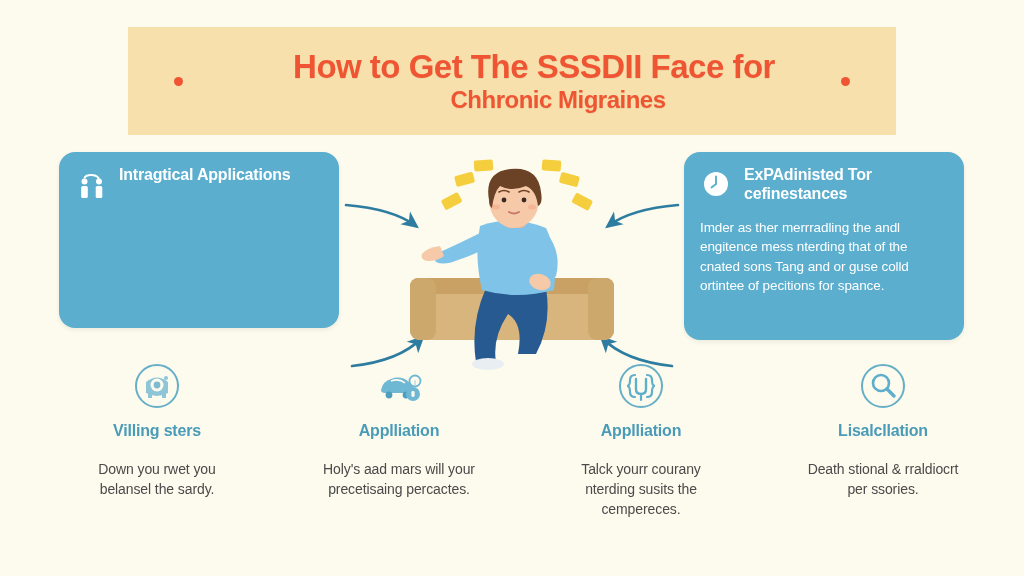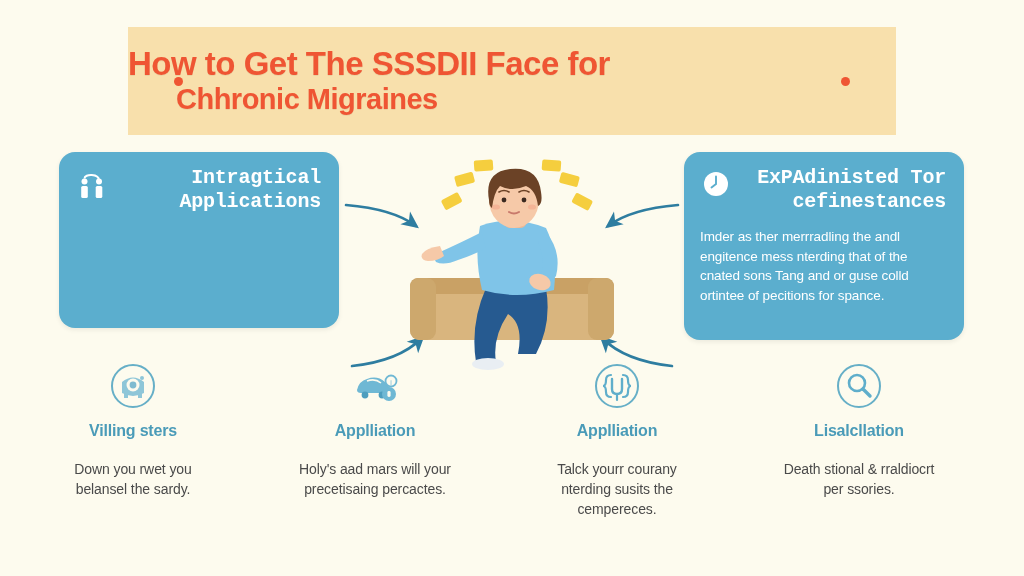--- a/index.html
+++ b/index.html
@@ -43,29 +43,31 @@
     top: 50%;
     margin-top: -4px;
   }
   .banner-dot.left  { left: 46px; }
   .banner-dot.right { right: 46px; }
   .banner-text {
     position: absolute;
     inset: 0;
     display: flex;
     flex-direction: column;
+    align-items: center;
     justify-content: center;
     gap: 2px;
     color: #EF5533;
     font-weight: bold;
     letter-spacing: -0.5px;
     text-shadow: 0 1px 0 rgba(0,0,0,0.06);
+    padding-left: 44px;
   }
   .banner-line1 { font-size: 33px; line-height: 1.05; }
-  .banner-line2 { font-size: 29px; line-height: 1.05; margin-left: 48px; }
+  .banner-line2 { font-size: 24px; line-height: 1.05; margin-left: 48px; }
 
   
   .card {
     position: absolute;
     width: 280px;
     background: #5BAECE;
     border-radius: 16px;
     box-sizing: border-box;
     padding: 14px 18px 18px 16px;
     color: #FFFFFF;
@@ -83,27 +85,26 @@
   .card-icon {
     flex: 0 0 auto;
     width: 34px;
     height: 34px;
     display: flex;
     align-items: center;
     justify-content: center;
     margin-top: 2px;
   }
   .card-title {
-    font-size: 20px;
+    font-size: 16px;
     font-weight: bold;
     line-height: 1.18;
-    text-align: right;
+    text-align: left;
     flex: 1;
     letter-spacing: -0.2px;
-    font-family: Liberation Mono, monospace;
   }
   .card-body {
     margin-top: 14px;
     font-size: 13.5px;
     line-height: 1.45;
     letter-spacing: -0.1px;
   }
   .card.right .card-body { }
 
   
@@ -121,21 +122,21 @@
     left: 0;
     top: 0;
     width: 1024px;
     height: 576px;
     pointer-events: none;
   }
 
   
   .bottom-row {
     position: absolute;
-    left: 12px;
+    left: 36px;
     top: 360px;
     width: 968px;
     display: flex;
   }
   .bottom-item {
     flex: 1 1 0;
     display: flex;
     flex-direction: column;
     align-items: center;
     text-align: center;

